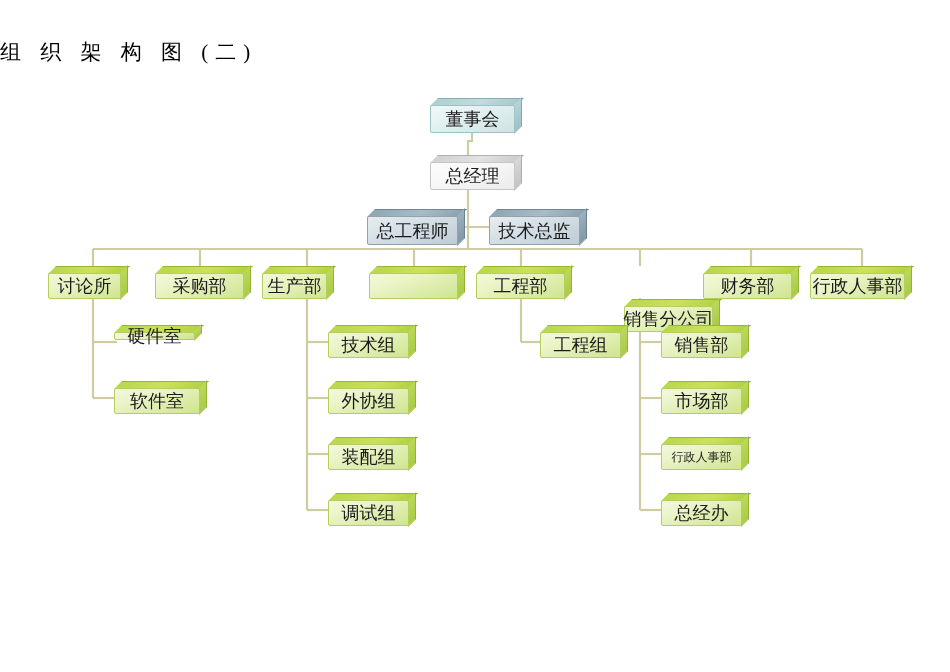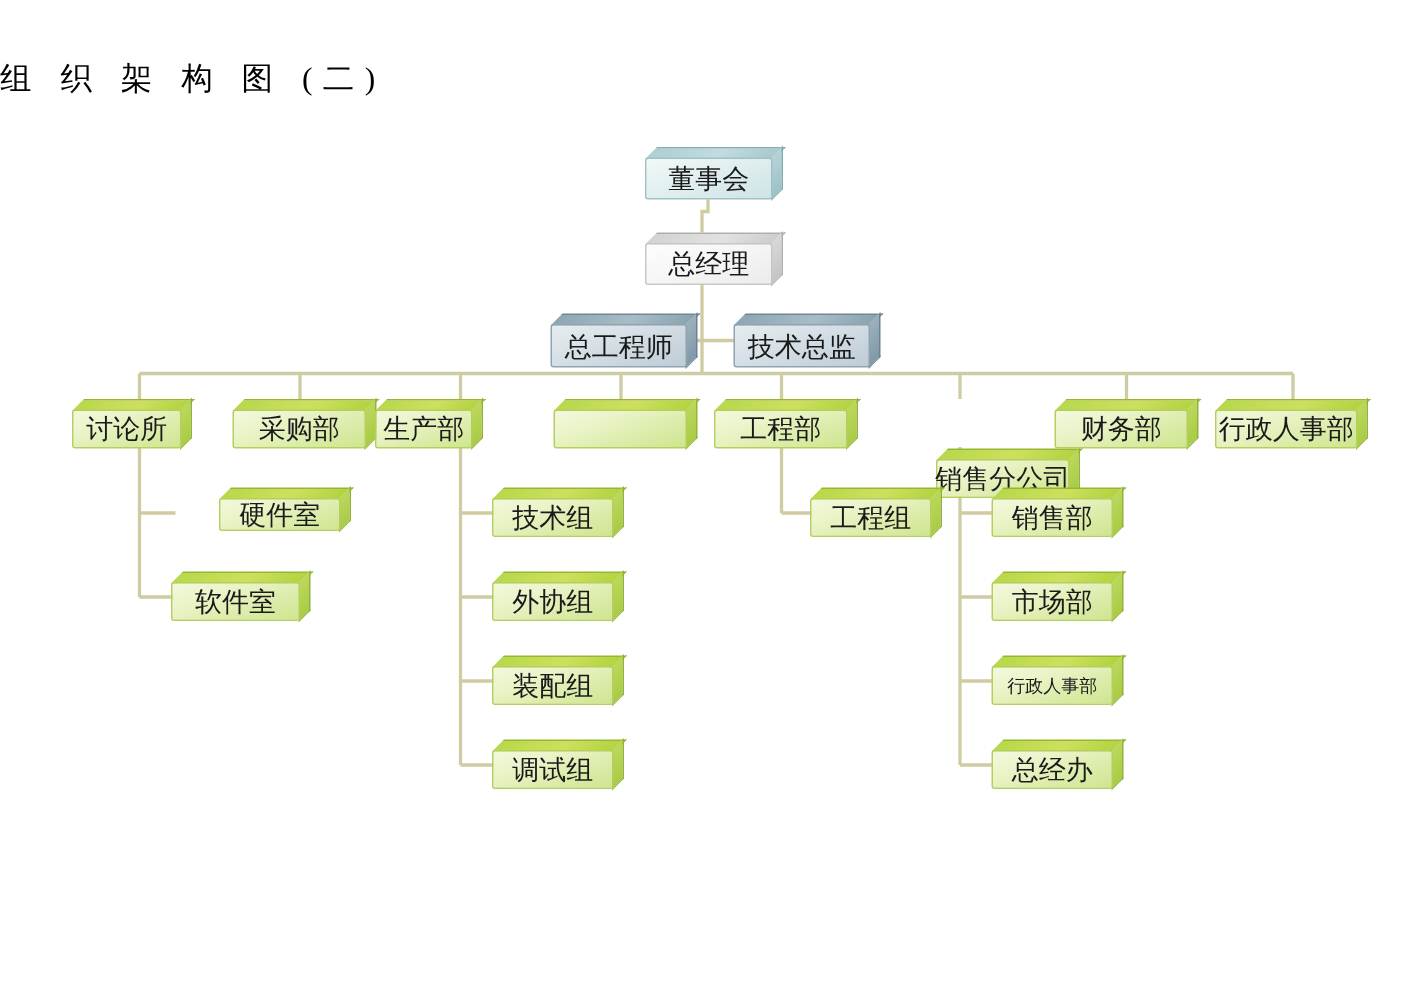--- a/index.html
+++ b/index.html
@@ -230,21 +230,21 @@
     <div class="bevel-right"></div>
     <div class="face">讨论所</div>
   </div>
 
   <div class="node green" style="left:155px; top:266px; width:96px; height:33px;">
     <div class="bevel-top"></div>
     <div class="bevel-right"></div>
     <div class="face">采购部</div>
   </div>
 
-  <div class="node green" style="left:250px; top:266px; width:72px; height:33px;text-align:center;">
+  <div class="node green" style="left:262px; top:266px; width:72px; height:33px;text-align:center;">
     <div class="bevel-top"></div>
     <div class="bevel-right"></div>
     <div class="face">生产部</div>
   </div>
 
   <div class="node green" style="left:369px; top:266px; width:96px; height:33px;">
     <div class="bevel-top"></div>
     <div class="bevel-right"></div>
     <div class="face"></div>
   </div>
@@ -266,21 +266,21 @@
     <div class="bevel-right"></div>
     <div class="face">财务部</div>
   </div>
 
   <div class="node green" style="left:810px; top:266px; width:102px; height:33px;">
     <div class="bevel-top"></div>
     <div class="bevel-right"></div>
     <div class="face">行政人事部</div>
   </div>
 
-  <div class="node green" style="left:114px; top:325px; width:88px; height:29px;margin-left:32px;">
+  <div class="node green" style="left:114px; top:325px; width:88px; height:15px;">
     <div class="bevel-top"></div>
     <div class="bevel-right"></div>
     <div class="face">硬件室</div>
   </div>
 
   <div class="node green" style="left:114px; top:381px; width:93px; height:33px;">
     <div class="bevel-top"></div>
     <div class="bevel-right"></div>
     <div class="face">软件室</div>
   </div>

